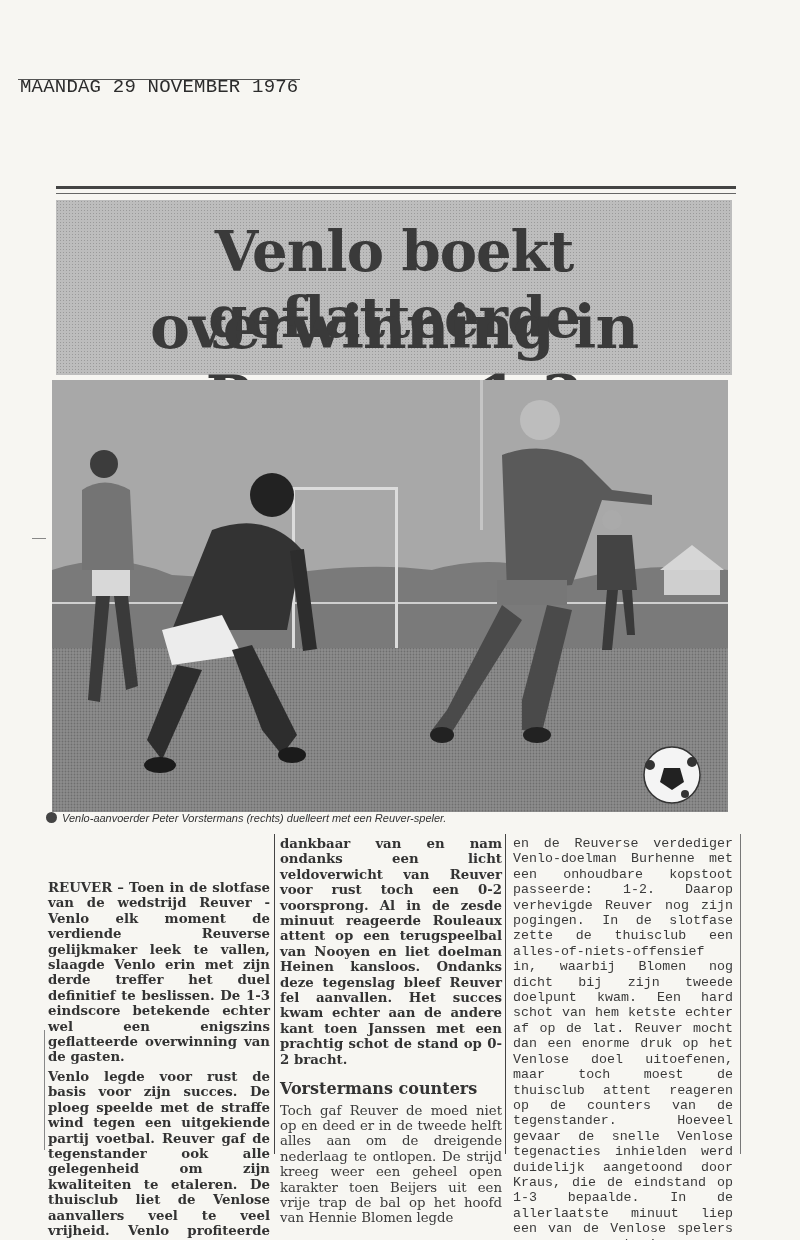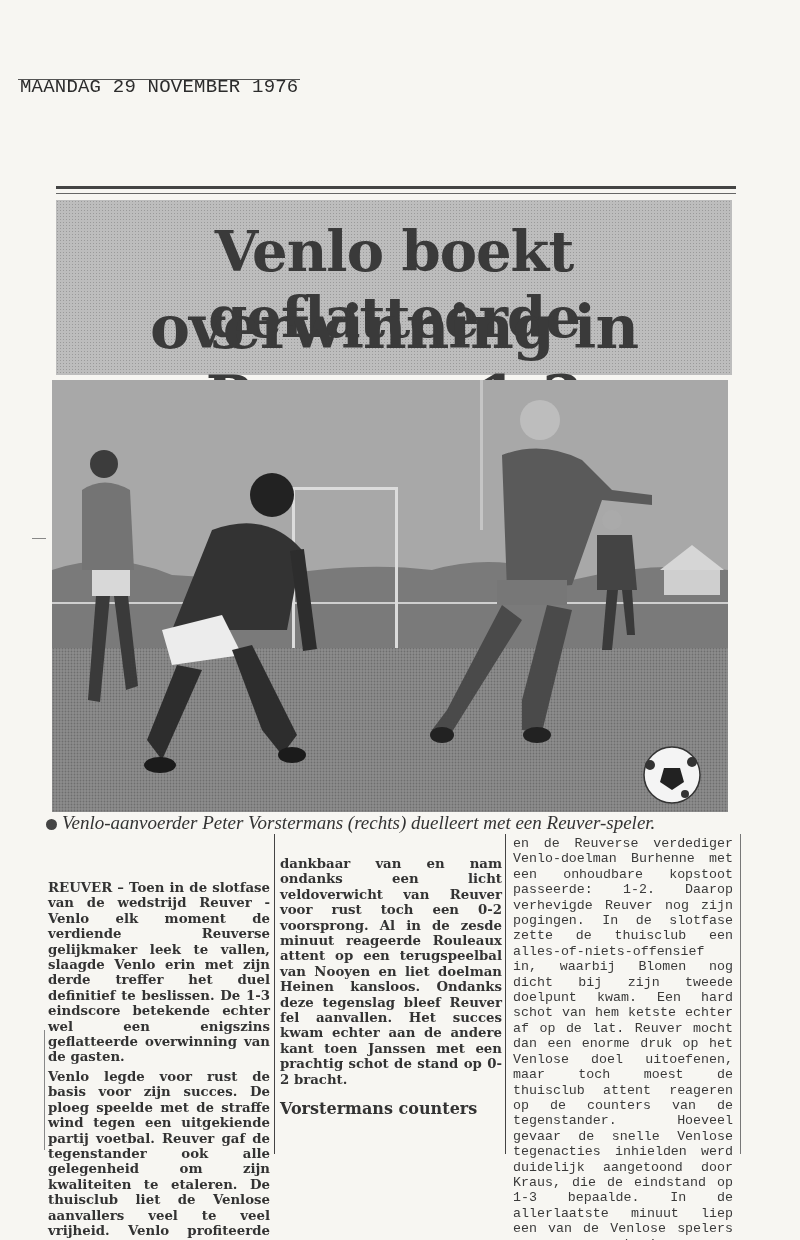--- a/index.html
+++ b/index.html
@@ -35,34 +35,34 @@
   .headline.l2 { top: 92px; font-size: 60px; }
 
   .photo {
     position: absolute; left: 52px; top: 380px; width: 676px; height: 432px;
     background: #8b8b8b; overflow: hidden;
   }
   .photo svg { display: block; }
 
   .caption {
     position: absolute; left: 46px; top: 812px; width: 700px;
-    font-family: Liberation Serif, serif; font-style: italic;
-    font-size: 19px; color: #333;
+    font-family: Liberation Sans, sans-serif; font-style: italic;
+    font-size: 11px; color: #333;
   }
   .caption .bullet { display: inline-block; width: 11px; height: 11px; border-radius: 50%; background: #444; margin-right: 5px; vertical-align: -1px; }
 
   .col {
     position: absolute; top: 836px; font-size: 13.3px; line-height: 15.4px;
     text-align: justify; hyphens: manual;
   }
   .col p { margin: 0 0 4px 0; }
   .col1 { left: 48px; width: 222px; font-weight: bold; color: #333; margin-top: 44px; }
   .col2 { left: 280px; width: 222px; }
   .col3 { left: 513px; width: 220px; color: #3a3a3a; font-family: Liberation Mono, monospace; }
-  .col2 .bold { font-weight: bold; color: #333; margin-top: 20px; }
+  .col2 .bold { font-weight: bold; color: #333; }
   .col2 .normal { font-weight: normal; color: #3a3a3a; }
   .subhead {
     font-family: "DejaVu Serif", serif; font-weight: bold;
     font-size: 16px; margin: 14px 0 6px 0; color: #333;
   }
   .vrule { position: absolute; width: 1px; background: #444; }
   .vr1 { left: 274px; top: 834px; height: 320px; }
   .vr2 { left: 505px; top: 834px; height: 320px; }
   .vr3 { left: 740px; top: 834px; height: 320px; background:#777; }
   .vr0 { left: 44px; top: 1030px; height: 120px; background:#888; }
@@ -157,17 +157,18 @@
 <div class="fold-mark"></div>
 
 <div class="col col1">
   <p>REUVER – Toen in de slotfase van de wedstrijd Reuver - Venlo elk moment de verdiende Reuverse gelijkmaker leek te vallen, slaagde Venlo erin met zijn derde treffer het duel definitief te beslissen. De 1-3 eindscore betekende echter wel een enigszins geflatteerde overwinning van de gasten.</p>
   <p>Venlo legde voor rust de basis voor zijn succes. De ploeg speelde met de straffe wind tegen een uitgekiende partij voetbal. Reuver gaf de tegenstander ook alle gelegenheid om zijn kwaliteiten te etaleren. De thuisclub liet de Venlose aanvallers veel te veel vrijheid. Venlo profiteerde daar</p>
 </div>
 
 <div class="col col2">
   <p class="bold">dankbaar van en nam ondanks een licht veldoverwicht van Reuver voor rust toch een 0-2 voorsprong. Al in de zesde minuut reageerde Rouleaux attent op een terugspeelbal van Nooyen en liet doelman Heinen kansloos. Ondanks deze tegenslag bleef Reuver fel aanvallen. Het succes kwam echter aan de andere kant toen Janssen met een prachtig schot de stand op 0-2 bracht.</p>
   <div class="subhead">Vorstermans counters</div>
+  <p class="normal">Toch gaf Reuver de moed niet op en deed er in de tweede helft alles aan om de dreigende nederlaag te ontlopen. De strijd kreeg weer een geheel open karakter toen Beijers uit een vrije trap de bal op het hoofd van Hennie Blomen legde</p>
 </div>
 
 <div class="col col3">
   <p>en de Reuverse verdediger Venlo-doelman Burhenne met een onhoudbare kopstoot passeerde: 1-2. Daarop verhevigde Reuver nog zijn pogingen. In de slotfase zette de thuisclub een alles-of-niets-offensief in, waarbij Blomen nog dicht bij zijn tweede doelpunt kwam. Een hard schot van hem ketste echter af op de lat. Reuver mocht dan een enorme druk op het Venlose doel uitoefenen, maar toch moest de thuisclub attent reageren op de counters van de tegenstander. Hoeveel gevaar de snelle Venlose tegenacties inhielden werd duidelijk aangetoond door Kraus, die de eindstand op 1-3 bepaalde. In de allerlaatste minuut liep een van de Venlose spelers nog een waarschuwing op.</p>
 </div>
 
 </body></html>

